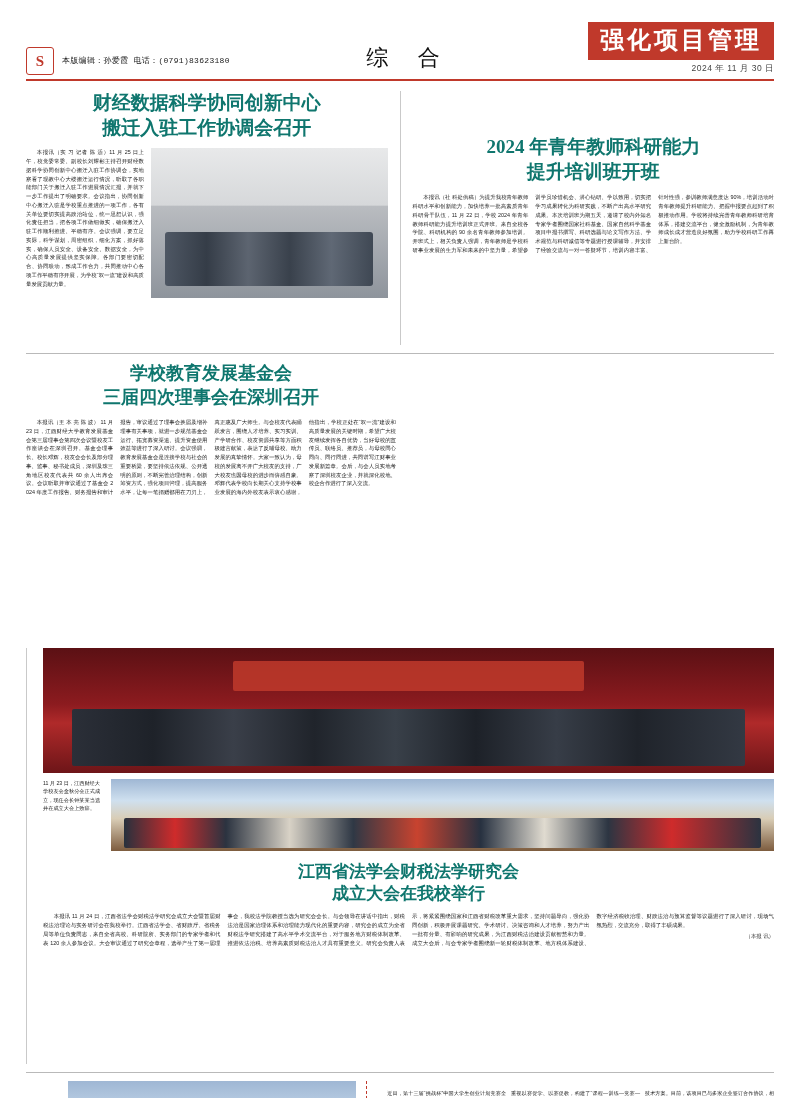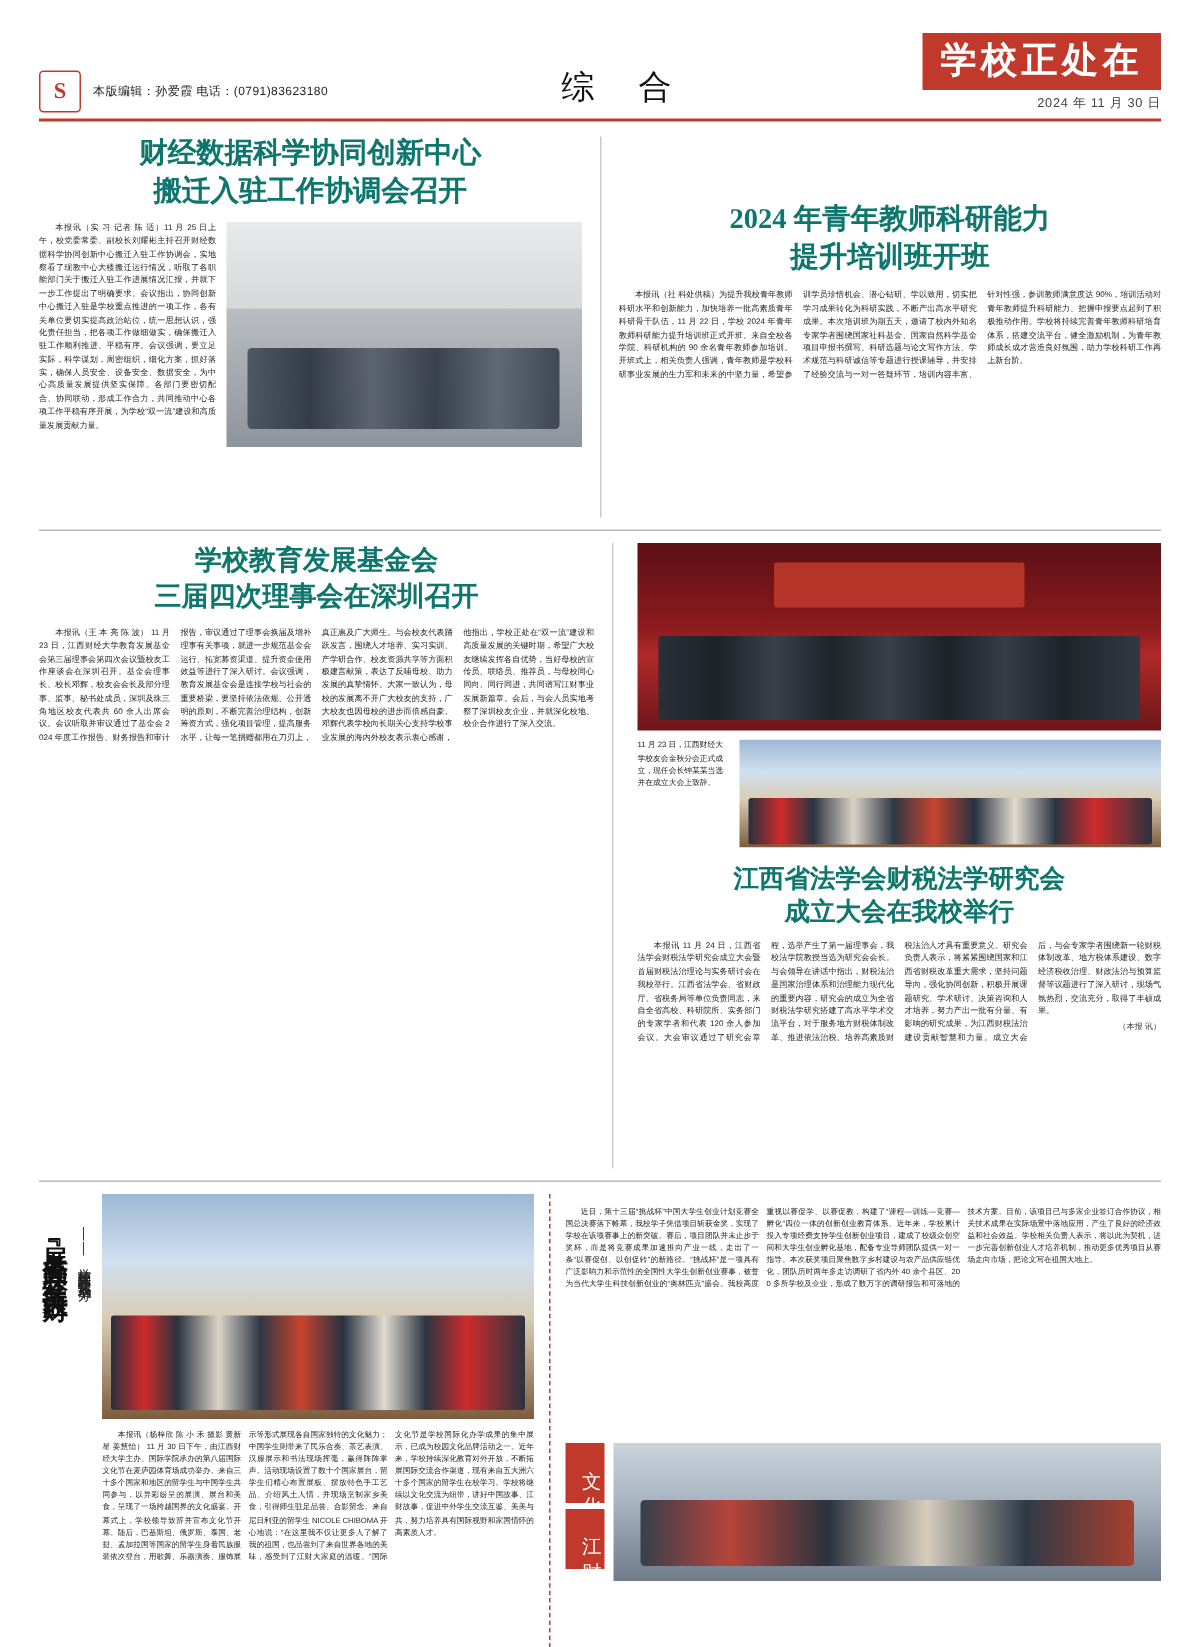--- a/index.html
+++ b/index.html
@@ -9,21 +9,21 @@
     box-sizing:border-box;padding:22px 26px 16px 26px;
   }
   
   .masthead{display:flex;align-items:flex-end;justify-content:space-between;border-bottom:2px solid #c0392b;padding-bottom:4px;}
   .mh-left{display:flex;align-items:center;gap:8px;}
   .mh-logo{
     width:26px;height:26px;border:1.5px solid #c0392b;border-radius:3px;
     display:flex;align-items:center;justify-content:center;color:#c0392b;
     font-size:15px;font-weight:bold;font-family:"Liberation Serif",serif;
   }
-  .mh-editor{font-size:8px;color:#222;letter-spacing:0.3px;line-height:1.5;}
+  .mh-editor{font-size:8px;color:#222;letter-spacing:0.3px;line-height:1.5;font-family:Liberation Mono, monospace;}
   .mh-center{font-family:"Liberation Serif",serif;font-size:22px;letter-spacing:12px;color:#111;padding-bottom:2px;}
   .mh-right{text-align:right;}
   .mh-title{
     background:#c0392b;color:#fff;font-family:"Liberation Serif",serif;
     font-size:24px;font-weight:bold;letter-spacing:3px;padding:2px 12px 4px 12px;display:inline-block;
   }
   .mh-date{font-size:8.5px;color:#444;margin-top:3px;letter-spacing:0.5px;}
   
   .hl{font-family:"Liberation Serif",serif;font-weight:bold;color:#0f766e;text-align:center;line-height:1.3;}
   .body-text{
@@ -37,21 +37,21 @@
   .dashed{border-left:1px dashed #c0392b;}
   
   #top{display:flex;gap:12px;margin-top:10px;}
   #top .col{flex:1;}
   #art1-hl{font-size:19px;}
   #art2-hl{font-size:19px;margin-top:44px;}
   .art1-body{display:flex;gap:7px;margin-top:8px;}
   .art1-text{width:118px;}
   .photo1{flex:1;height:150px;}
   
-  #mid{display:flex;gap:12px;margin-top:6px;}
+  #mid{display:flex;margin-top:6px;flex-direction:column;}
   #art3{width:370px;}
   #art3-hl{font-size:18px;}
   #right-col{flex:1;}
   .photo2{height:125px;width:100%;}
   .cap2{font-size:5.2px;line-height:1.6;color:#222;width:62px;float:left;margin-right:5px;}
   #art4-hl{font-size:17px;margin-top:10px;}
   
   #low{display:flex;gap:10px;margin-top:8px;}
   #art5{width:330px;position:relative;}
   .vtitle{
@@ -95,21 +95,21 @@
 
 <div class="page">
 
   <div class="masthead">
     <div class="mh-left">
       <div class="mh-logo">S</div>
       <div class="mh-editor">本版编辑：孙爱霞   电话：(0791)83623180</div>
     </div>
     <div class="mh-center">综 合</div>
     <div class="mh-right">
-      <div class="mh-title">学校正处在</div>
+      <div class="mh-title">强化项目管理</div>
       <div class="mh-date">2024 年 11 月 30 日</div>
     </div>
   </div>
 
   <div id="top">
 
     <div class="col">
       <div class="hl" id="art1-hl">
         <div>财经数据科学协同创新中心</div>
         <div>搬迁入驻工作协调会召开</div>

